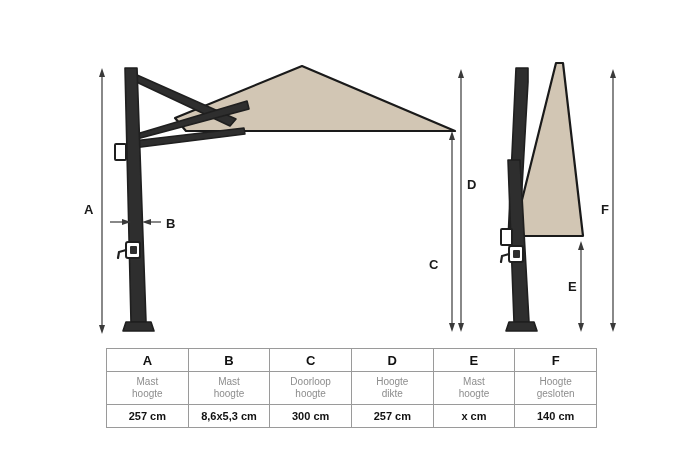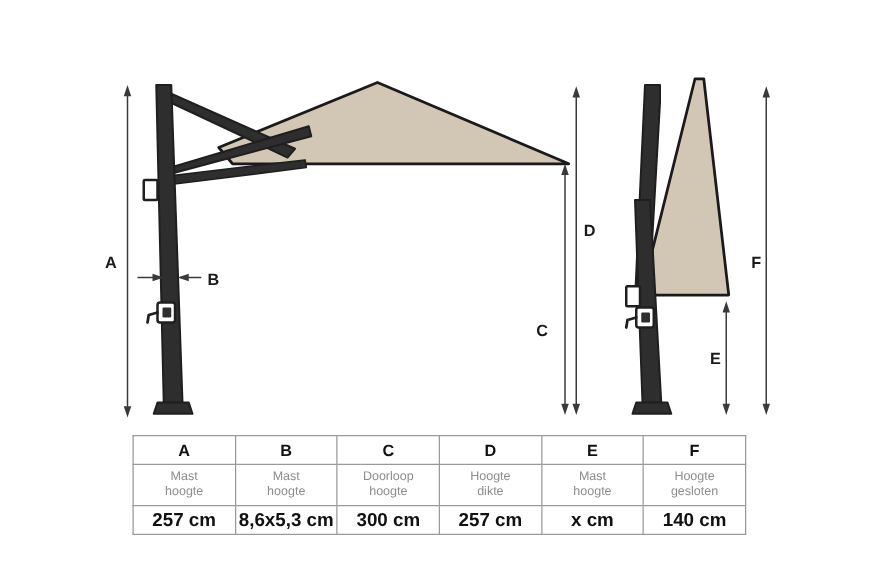--- a/index.html
+++ b/index.html
@@ -69,21 +69,21 @@
   }
   tr.row-desc td {
     height: 32px;
     font-size: 10px;
     color: #8d8d8d;
     line-height: 1.25;
   }
   tr.row-value td {
     height: 22px;
     font-weight: bold;
-    font-size: 15px;
+    font-size: 11px;
     color: #111111;
   }
   .desc-l1, .desc-l2 { display: block; }
 </style>
 </head>
 <body>
 
 <div id="stage">
 
   <svg class="diagram" viewBox="0 0 700 345">

